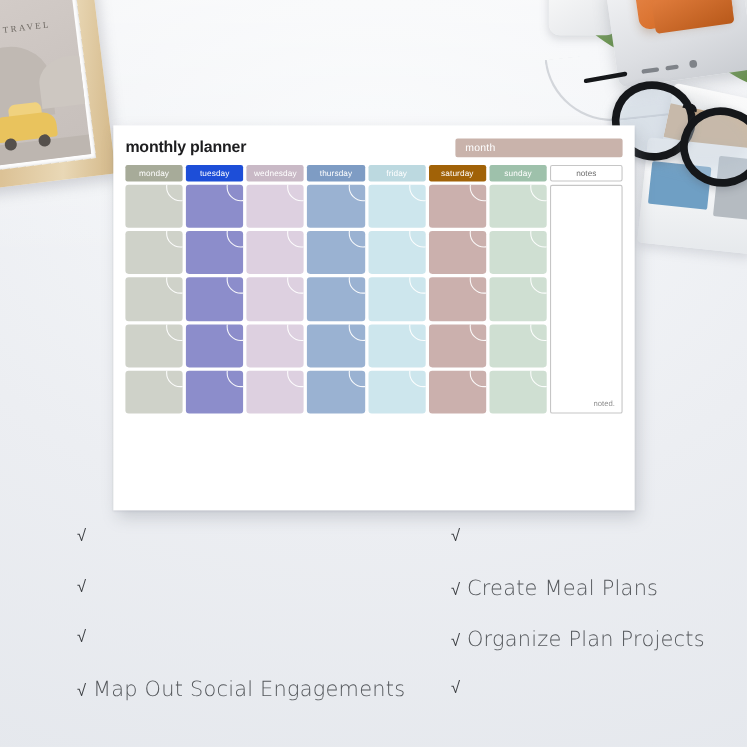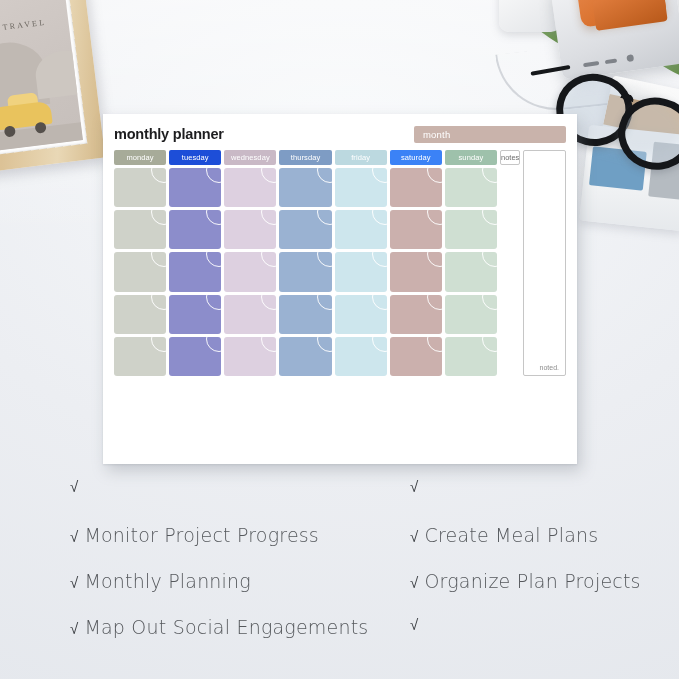--- a/index.html
+++ b/index.html
@@ -327,21 +327,21 @@
     width: 26px;
     height: 26px;
     border-radius: 50%;
     border: 1.4px solid rgba(255,255,255,0.92);
     box-sizing: border-box;
   }
 
   .notes-col {
     width: 66px;
     display: flex;
-    flex-direction: row;
+    flex-direction: column;
     gap: 3px;
   }
   #notes-head {
     height: 15px;
     border: 1px solid #c6c6c6;
     border-radius: 2px;
     background: #ffffff;
     display: flex;
     align-items: center;
     justify-content: center;
@@ -461,21 +461,21 @@
     </div>
   </div>
 
   <div class="calendar">
     <div class="days-area" id="days-area">
         <div class="day-head" style="background: rgb(167, 171, 153);">monday</div>
         <div class="day-head" style="background: #1d4ed8;">tuesday</div>
         <div class="day-head" style="background: rgb(201, 185, 198);">wednesday</div>
         <div class="day-head" style="background: rgb(126, 156, 196);">thursday</div>
         <div class="day-head" style="background: rgb(188, 217, 224);">friday</div>
-        <div class="day-head" style="background: #3b82f6;">saturday</div>
+        <div class="day-head" style="background: #a16207;">saturday</div>
         <div class="day-head" style="background: rgb(158, 193, 171);">sunday</div>
         <div class="day-cell" style="background: rgb(207, 210, 201);"></div>
         <div class="day-cell" style="background: rgb(140, 141, 203);"></div>
         <div class="day-cell" style="background: rgb(221, 208, 224);"></div>
         <div class="day-cell" style="background: rgb(154, 178, 210);"></div>
         <div class="day-cell" style="background: rgb(205, 230, 237);"></div>
         <div class="day-cell" style="background: rgb(203, 176, 173);"></div>
         <div class="day-cell" style="background: rgb(207, 223, 210);"></div>
         <div class="day-cell" style="background: rgb(207, 210, 201);"></div>
         <div class="day-cell" style="background: rgb(140, 141, 203);"></div>
@@ -518,29 +518,27 @@
 
 <div id="benefits">
     <div class="benefit">
       <span class="tick">√</span>
     </div>
     <div class="benefit">
       <span class="tick">√</span>
     </div>
     <div class="benefit">
       <span class="tick">√</span>
-      <span>Monitor Project Progress</span>
     </div>
     <div class="benefit">
       <span class="tick">√</span>
       <span>Create Meal Plans</span>
     </div>
     <div class="benefit">
       <span class="tick">√</span>
-      <span>Monthly Planning</span>
     </div>
     <div class="benefit">
       <span class="tick">√</span>
       <span>Organize Plan Projects</span>
     </div>
     <div class="benefit">
       <span class="tick">√</span>
       <span>Map Out Social Engagements</span>
     </div>
     <div class="benefit">

